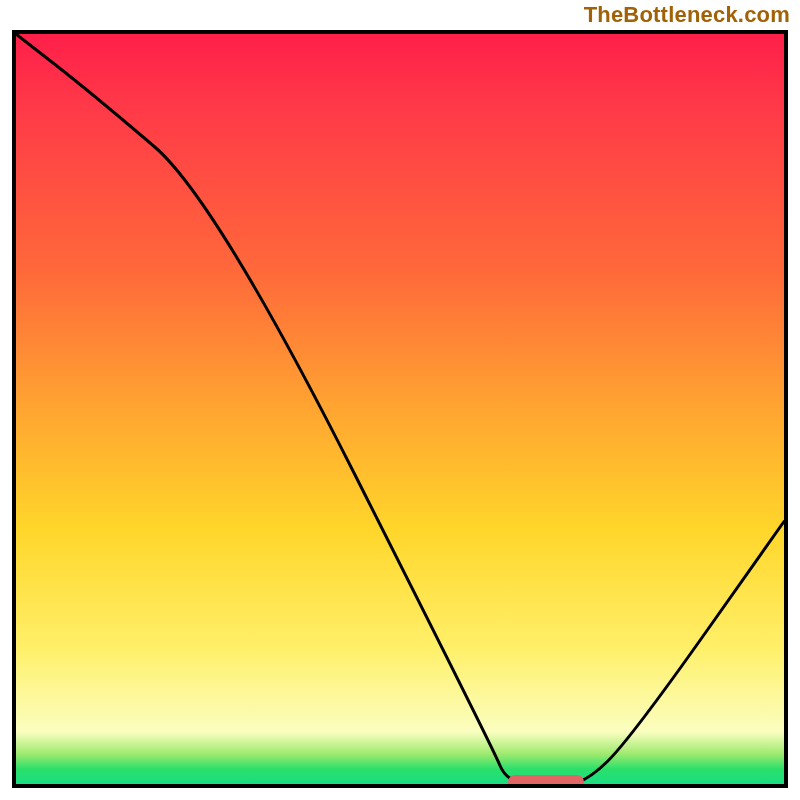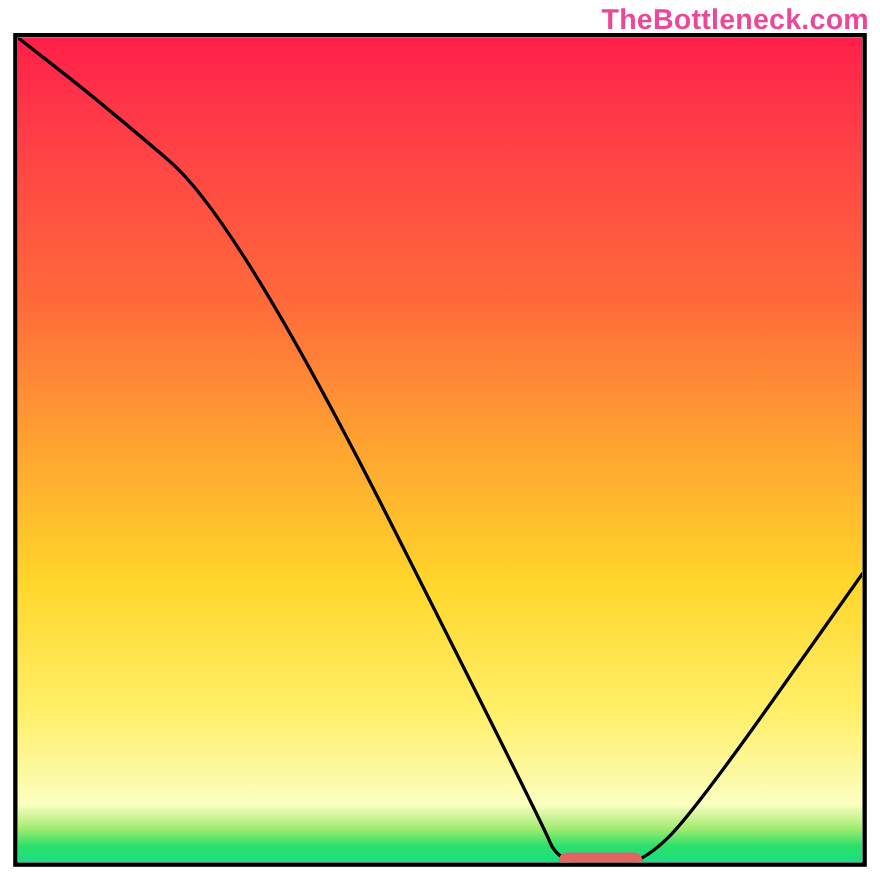--- a/index.html
+++ b/index.html
@@ -13,22 +13,22 @@
   }
   .container {
     position: relative;
     width: 800px;
     height: 800px;
   }
   .watermark {
     position: absolute;
     top: 2px;
     right: 10px;
-    color: #ec4899;
-    font-size: 26px;
+    color: #a16207;
+    font-size: 22px;
     font-weight: 600;
     z-index: 10;
     letter-spacing: 0.2px;
   }
   .plot-frame {
     position: absolute;
     left: 12px;
     top: 30px;
     width: 776px;
     height: 758px;

